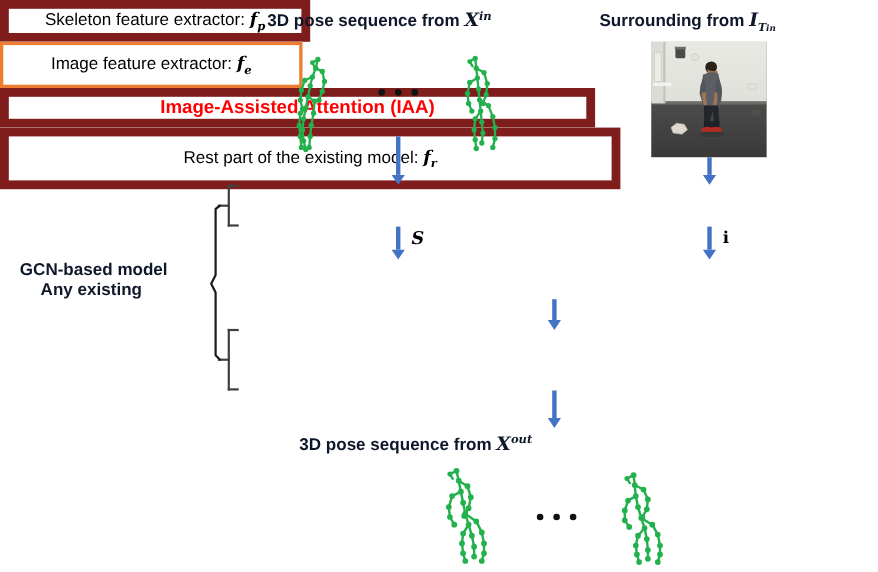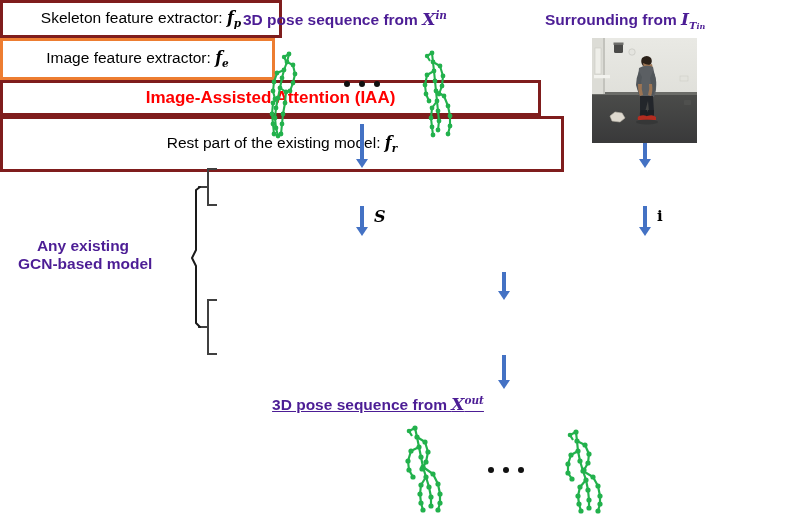--- a/index.html
+++ b/index.html
@@ -15,21 +15,21 @@
     font-family: "Liberation Sans", sans-serif;
     color: #000000;
   }
 
   .abs { position: absolute; }
 
   
   .cap {
     font-size: 15.5px;
     font-weight: bold;
-    color: #4c1d95;
+    color: #0f172a;
     white-space: nowrap;
     line-height: 1.15;
   }
   .mathscr {
     font-family: "DejaVu Serif", serif;
     font-style: italic;
     font-weight: bold;
     font-size: 17px;
   }
   sup.sm {
@@ -51,21 +51,21 @@
 
   
   .node {
     box-sizing: border-box;
     background: #ffffff;
     display: flex;
     align-items: center;
     justify-content: center;
     text-align: center;
   }
-  .node-gray { border: 3px solid #7f1d1d; justify-content: center; }
+  .node-gray { border: 8px solid #7f1d1d; justify-content: center; }
   .node-orange { border: 3px solid #ED7D31; }
   .node-label {
     font-size: 15.5px;
     font-weight: normal;
     color: #000;
     white-space: nowrap;
   }
   .node-label.red {
     color: #FF0000;
     font-weight: bold;
@@ -342,25 +342,25 @@
   <div class="tick"></div>
 </div>
 
 <div class="abs" style="left:150px; top:160px; width:56px; height:200px;">
   <svg width="56" height="200" viewBox="0 0 56 200">
     <path d="M50 27 L46 30 L46 90 L42 98 L46 106 L46 163 L50 167" fill="none" stroke="#1a1a1a" stroke-width="2" stroke-linecap="round" stroke-linejoin="round"></path>
   </svg>
 </div>
 
 <div class="abs cap" style="left:18px; top:237px; text-align:center; width:130px;">
+  <div>GCN-based model</div>
   <div>Any existing</div>
-  <div>GCN-based model</div>
-</div>
-
-<div class="abs cap" style="left:378px; top:395px; transform:translateX(-50%);text-decoration:underline;">
+</div>
+
+<div class="abs cap" style="left:378px; top:395px; transform:translateX(-50%);">
   <span>3D pose sequence from </span><span class="mathscr">X</span><sup class="sm">out</sup>
 </div>
 
 <div class="abs" style="left:400px; top:422px;">
   <svg width="70" height="95" viewBox="0 0 70 95">
     <g stroke="#22B14C" stroke-width="2.2" fill="none" stroke-linejoin="round">
       <path d="M15 6 L17 15 L19 25 L21 35 L23 45 L26 55 L29 65 L31 75 L31 84"></path>
       <path d="M17 15 L25 20 L28 30 L26 40 L22 47"></path>
       <path d="M19 25 L11 29 L8 39 L9 48 L13 55"></path>
       <path d="M23 45 L33 52 L38 62 L40 72 L40 81 L38 88"></path>

